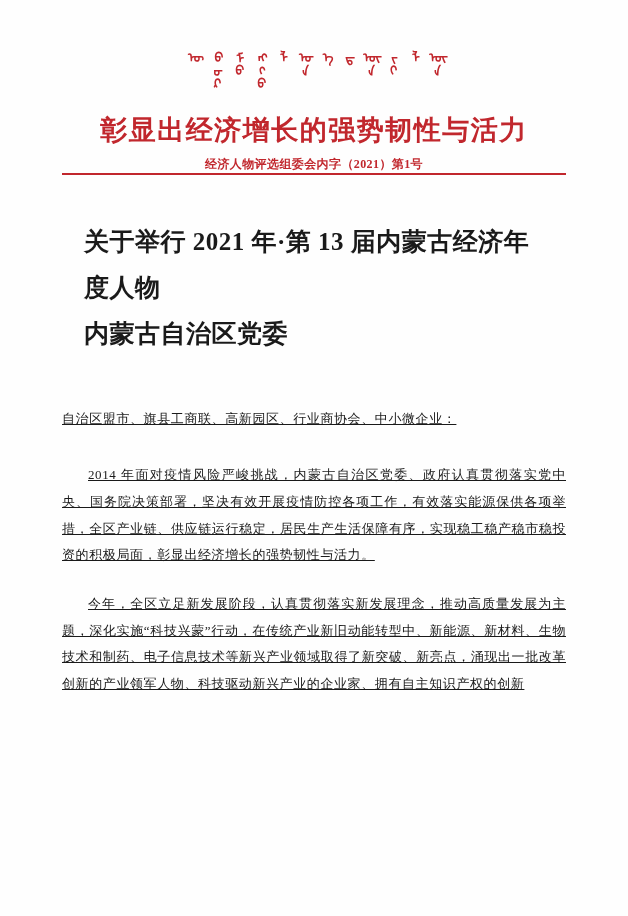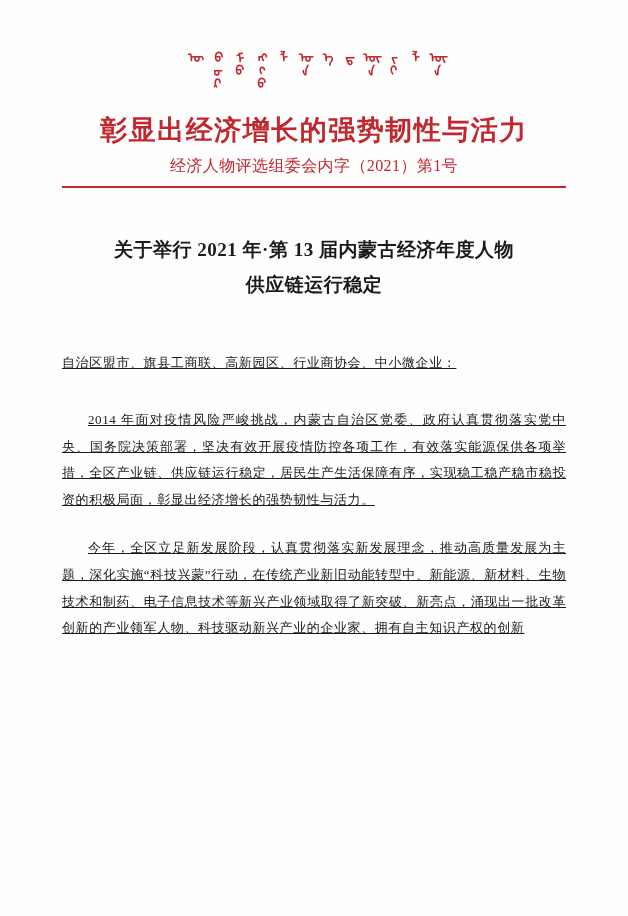--- a/index.html
+++ b/index.html
@@ -50,36 +50,35 @@
     color: #c1272d;
     font-size: 27px;
     font-weight: bold;
     letter-spacing: 1.5px;
     line-height: 1.2;
     margin: 6px 0 10px 0;
     font-family: "Liberation Serif", "DejaVu Serif", serif;
   }
   .doc-number {
     color: #c1272d;
-    font-size: 16px;
-    font-weight: normal;
+    font-size: 12px;
+    font-weight: bold;
     letter-spacing: 0.4px;
-    margin-bottom: 9px;
   }
   .red-rule {
     height: 1.6px;
     background: #c1272d;
     width: 100%;
     margin: 0 auto 0 auto;
   }
   
   .doc-title {
     margin-top: 44px;
-    text-align: center;
-    font-size: 19px;
+    text-align: left;
+    font-size: 25px;
     font-weight: bold;
     line-height: 1.85;
     letter-spacing: 0.5px;
     padding: 0 22px;
   }
   .doc-title .line2 {
     display: block;
   }
   
   .body-text {
@@ -123,21 +122,21 @@
 
     <div class="org-title">彰显出经济增长的强势韧性与活力</div>
 
     <div class="doc-number">经济人物评选组委会内字（2021）第1号</div>
 
     <div class="red-rule"></div>
   </div>
 
   <div class="doc-title">
     <span>关于举行 2021 年·第 13 届内蒙古经济年度人物</span>
-    <span class="line2">供应链运行稳定</span>
+    <span class="line2">内蒙古自治区党委</span>
   </div>
 
   <div class="body-text">
     <p class="salutation">自治区盟市、旗县工商联、高新园区、行业商协会、中小微企业：</p>
     <p class="para">2014 年面对疫情风险严峻挑战，内蒙古自治区党委、政府认真贯彻落实党中央、国务院决策部署，坚决有效开展疫情防控各项工作，有效落实能源保供各项举措，全区产业链、供应链运行稳定，居民生产生活保障有序，实现稳工稳产稳市稳投资的积极局面，彰显出经济增长的强势韧性与活力。</p>
     <p class="para">今年，全区立足新发展阶段，认真贯彻落实新发展理念，推动高质量发展为主题，深化实施“科技兴蒙”行动，在传统产业新旧动能转型中、新能源、新材料、生物技术和制药、电子信息技术等新兴产业领域取得了新突破、新亮点，涌现出一批改革创新的产业领军人物、科技驱动新兴产业的企业家、拥有自主知识产权的创新</p>
   </div>
 
 </div>
 

